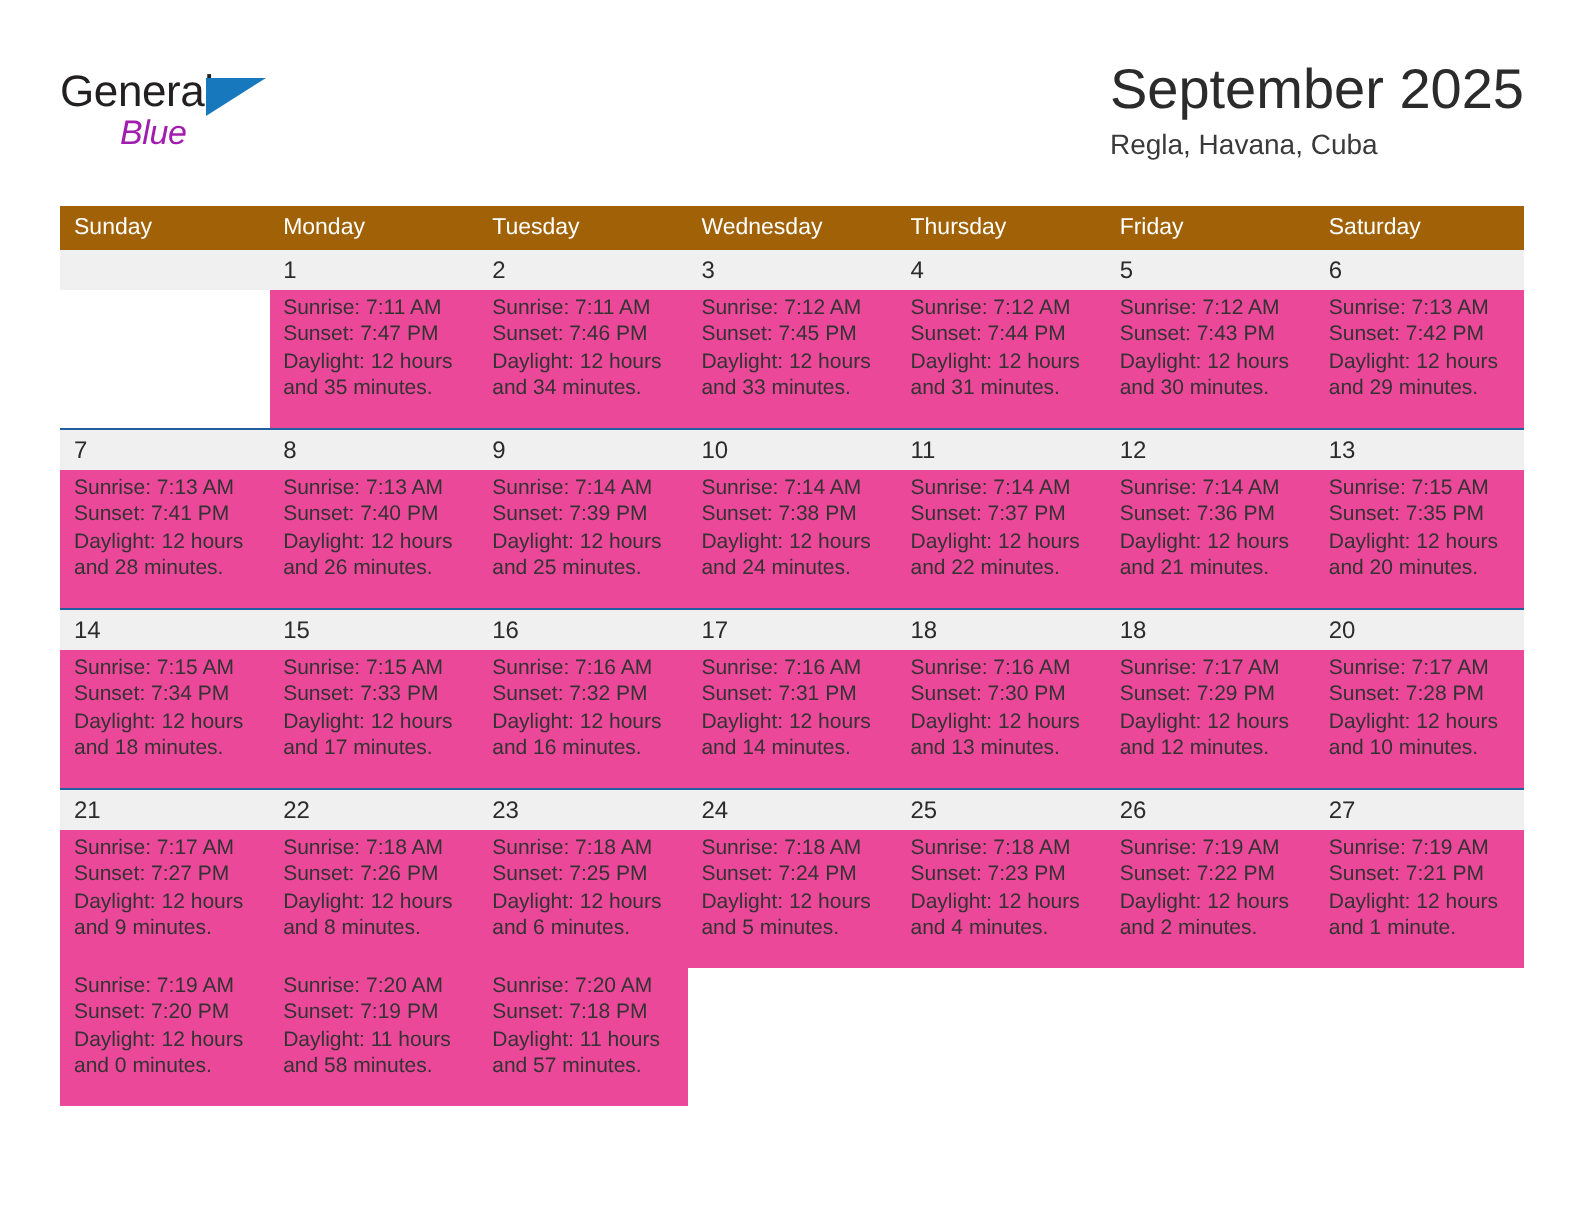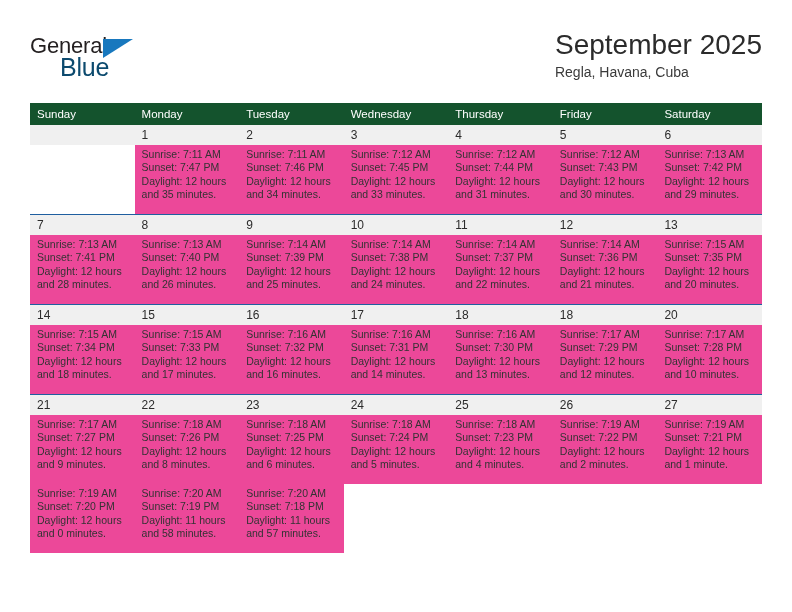--- a/index.html
+++ b/index.html
@@ -45,25 +45,26 @@
     font-size: 22px;
     color: #231f20;
     letter-spacing: -0.2px;
     line-height: 24px;
     font-family: "Liberation Sans", sans-serif;
   }
   .logo-blue {
     position: absolute;
     left: 30px;
     top: 21px;
-    font-size: 25px;
-    color: #0c4a6e;
+    font-size: 17px;
+    color: #a21caf;
     letter-spacing: -0.2px;
     line-height: 24px;
     font-family: "Liberation Sans", sans-serif;
+    font-style: italic;
   }
   .logo-tri {
     position: absolute;
     left: 73px;
     top: 5px;
     width: 0;
     height: 0;
     border-left: 30px solid #1878be;
     border-bottom: 19px solid transparent;
   }
@@ -94,21 +95,21 @@
   .calendar {
     position: absolute;
     left: 30px;
     top: 103px;
     width: 732px;
     border-collapse: collapse;
     table-layout: fixed;
   }
 
   .dow-row th {
-    background: #14532d;
+    background: #a16207;
     color: #ffffff;
     font-size: 11.5px;
     font-weight: normal;
     text-align: left;
     padding: 5px 0 5px 7px;
     height: 12px;
     box-sizing: content-box;
     border: none;
   }
 

